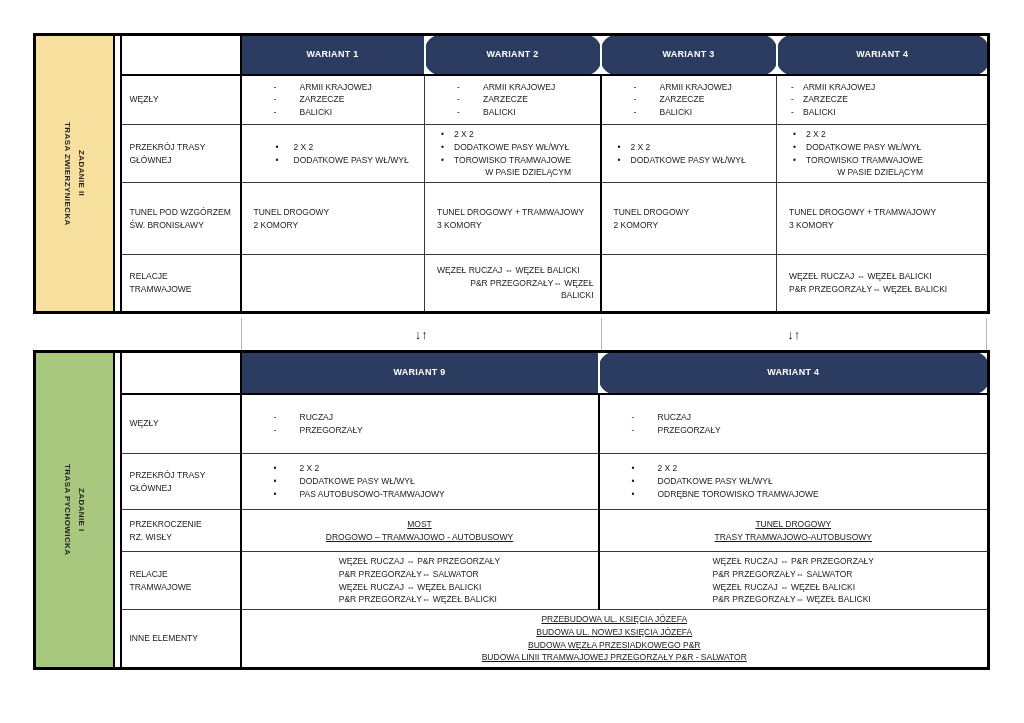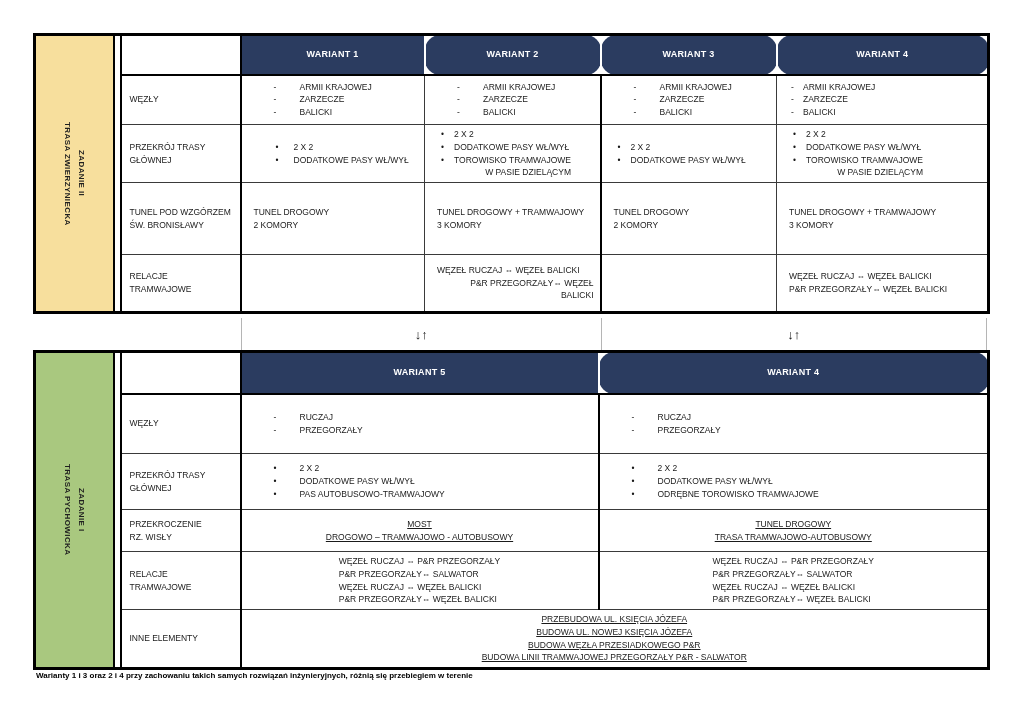--- a/index.html
+++ b/index.html
@@ -317,21 +317,21 @@
         <tr class="r42">
       <td class="side" rowspan="6">
         <div class="sidecell green">
           <div class="rot">
             <div>ZADANIE I</div>
             <div>TRASA PYCHOWICKA</div>
           </div>
         </div>
       </td>
       <td class="lblhead"></td>
-      <td class="vh">WARIANT 5</td>
+      <td class="vh">WARIANT 9</td>
       <td class="vh wdiv">WARIANT 4</td>
     </tr>
     <tr class="r60">
       <td class="lbl">WĘZŁY</td>
       <td class="cell s-dash-wide">
             <div class="cell-inner">
               <div class="li">
                 <span class="b">-</span>
                 <span class="t">RUCZAJ</span>
               </div>
@@ -395,21 +395,21 @@
 RZ. WISŁY</td>
       <td class="cell s-center">
             <div class="cell-inner">
               <div class="li"><span class="t">MOST</span></div>
               <div class="li"><span class="t">DROGOWO – TRAMWAJOWO - AUTOBUSOWY</span></div>
             </div>
           </td>
       <td class="cell thickL s-center">
             <div class="cell-inner">
               <div class="li"><span class="t">TUNEL DROGOWY</span></div>
-              <div class="li"><span class="t">TRASA TRAMWAJOWO-AUTOBUSOWY</span></div>
+              <div class="li"><span class="t">TRASY TRAMWAJOWO-AUTOBUSOWY</span></div>
             </div>
           </td>
     </tr>
     <tr class="r56">
       <td class="lbl">RELACJE
 TRAMWAJOWE</td>
       <td class="cell s-block-center"><div class="cell-inner"><div class="li">
                 <span class="t">WĘZEŁ RUCZAJ ⇔ P&amp;R PRZEGORZAŁY</span>
               </div><div class="li">
                 <span class="t">P&amp;R PRZEGORZAŁY⇔ SALWATOR</span>
@@ -435,14 +435,13 @@
               <div class="li"><span class="t">PRZEBUDOWA UL. KSIĘCIA JÓZEFA</span></div>
               <div class="li"><span class="t">BUDOWA UL. NOWEJ KSIĘCIA JÓZEFA</span></div>
               <div class="li"><span class="t">BUDOWA WĘZŁA PRZESIADKOWEGO P&amp;R</span></div>
               <div class="li"><span class="t">BUDOWA LINII TRAMWAJOWEJ PRZEGORZAŁY P&amp;R - SALWATOR</span></div>
             </div>
           </td>
     </tr>
   </tbody>
     </table>
 
-  <div class="footnote">Warianty 1 i 3 oraz 2 i 4 przy zachowaniu takich samych rozwiązań inżynieryjnych, różnią się przebiegiem w terenie</div>
 </div>
 
 </body></html>

